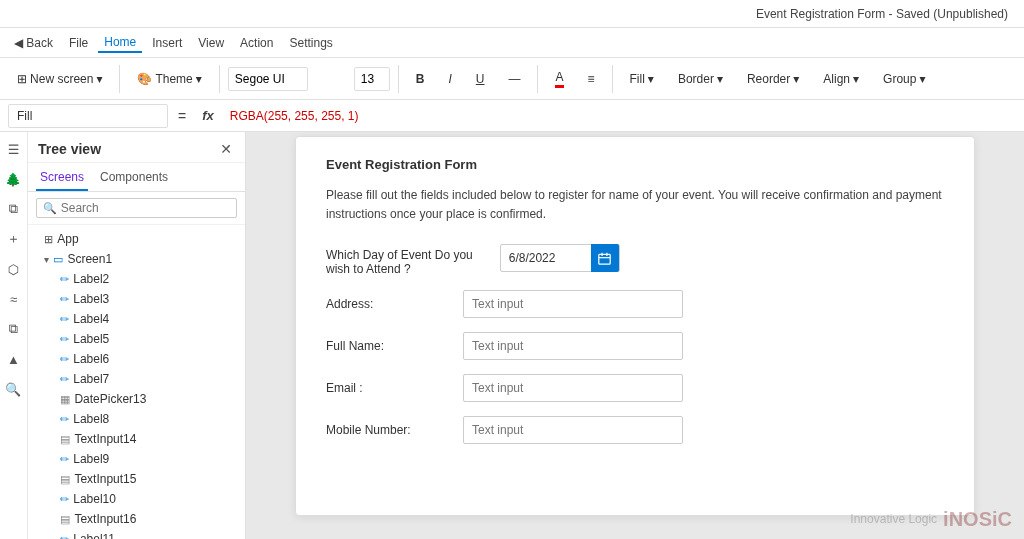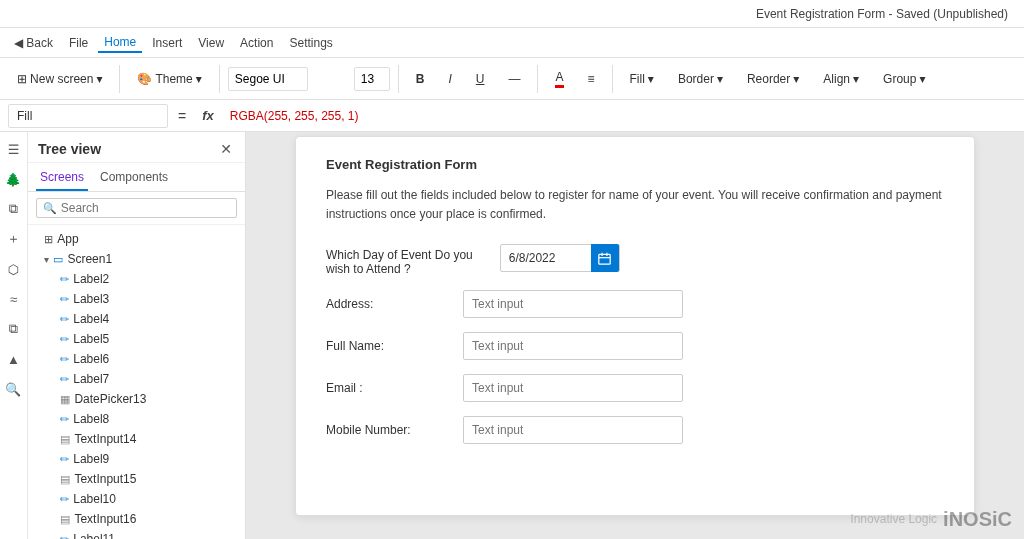--- a/index.html
+++ b/index.html
@@ -216,21 +216,21 @@
       color: #fff; font-size: 12px;
     }
     .mobile-row { margin-top: 8px; }
 
     
     .watermark {
       position: fixed; bottom: 8px; right: 12px;
       opacity: 0.35; display: flex; align-items: center; gap: 6px;
     }
     .watermark-text { font-size: 12px; color: #666; text-align: right; line-height: 1.3; }
-    .watermark-logo { font-size: 20px; font-weight: bold; color: #000000; }
+    .watermark-logo { font-size: 20px; font-weight: bold; color: #7f1d1d; }
   </style>
 </head>
 <body>
 
 <div class="title-bar">
   <span>Event Registration Form - Saved (Unpublished)</span>
 </div>
 
 <div class="menu-bar">
   <button class="nav-btn">

